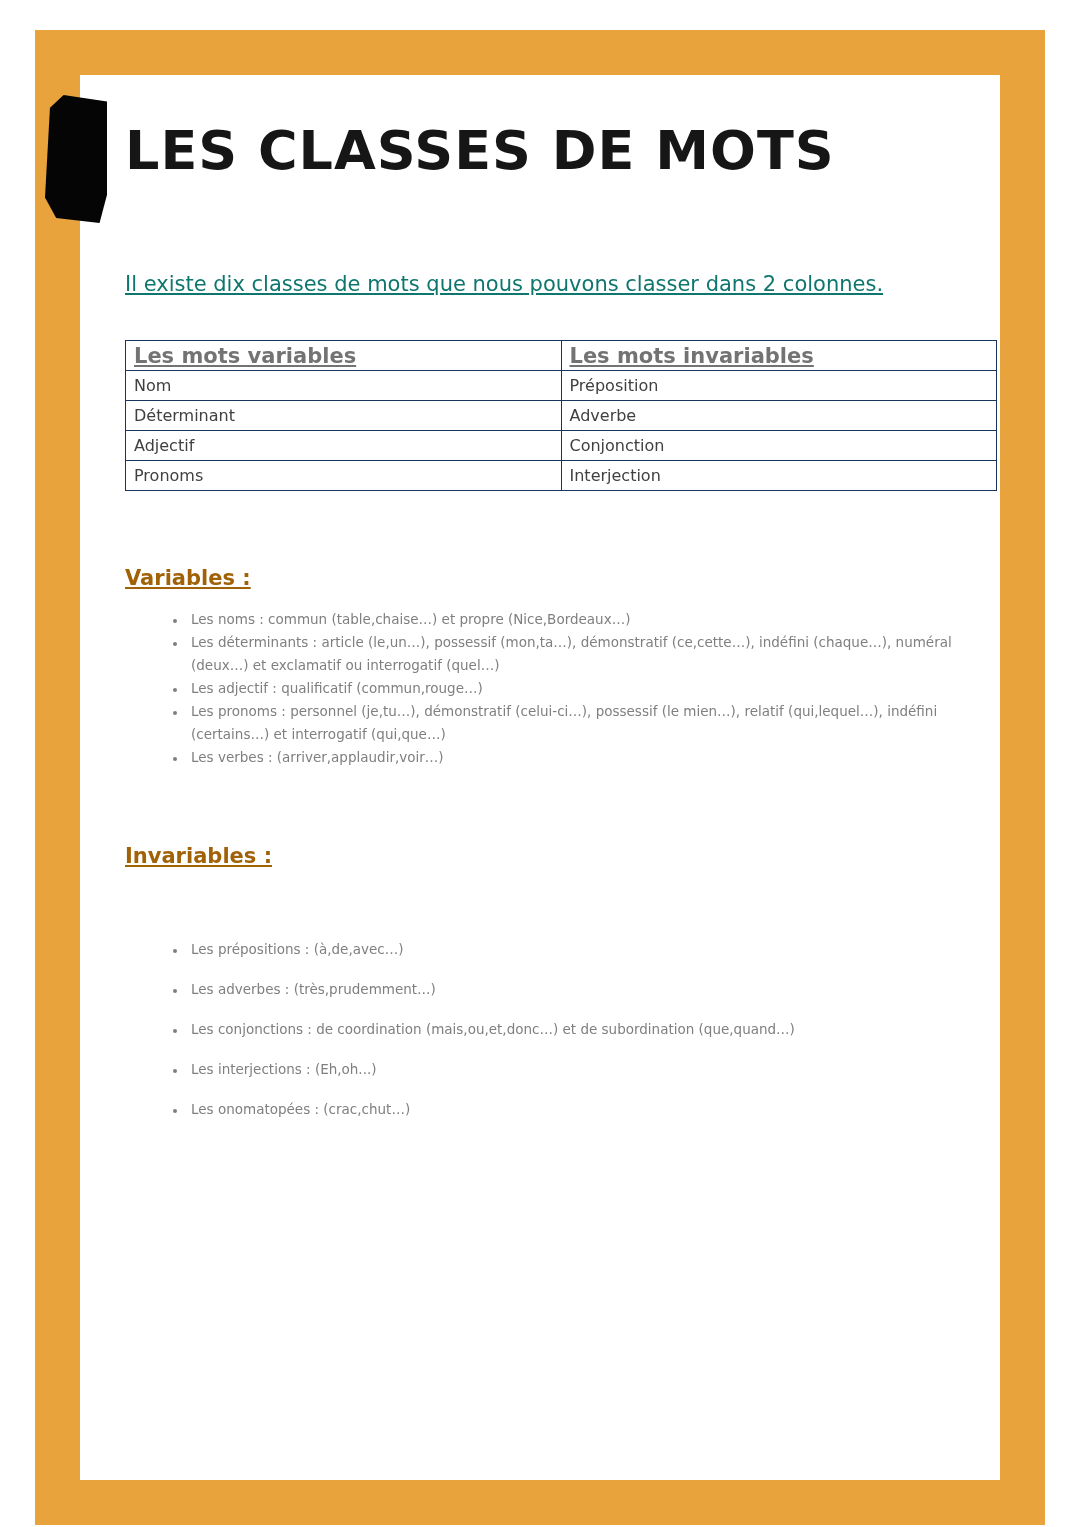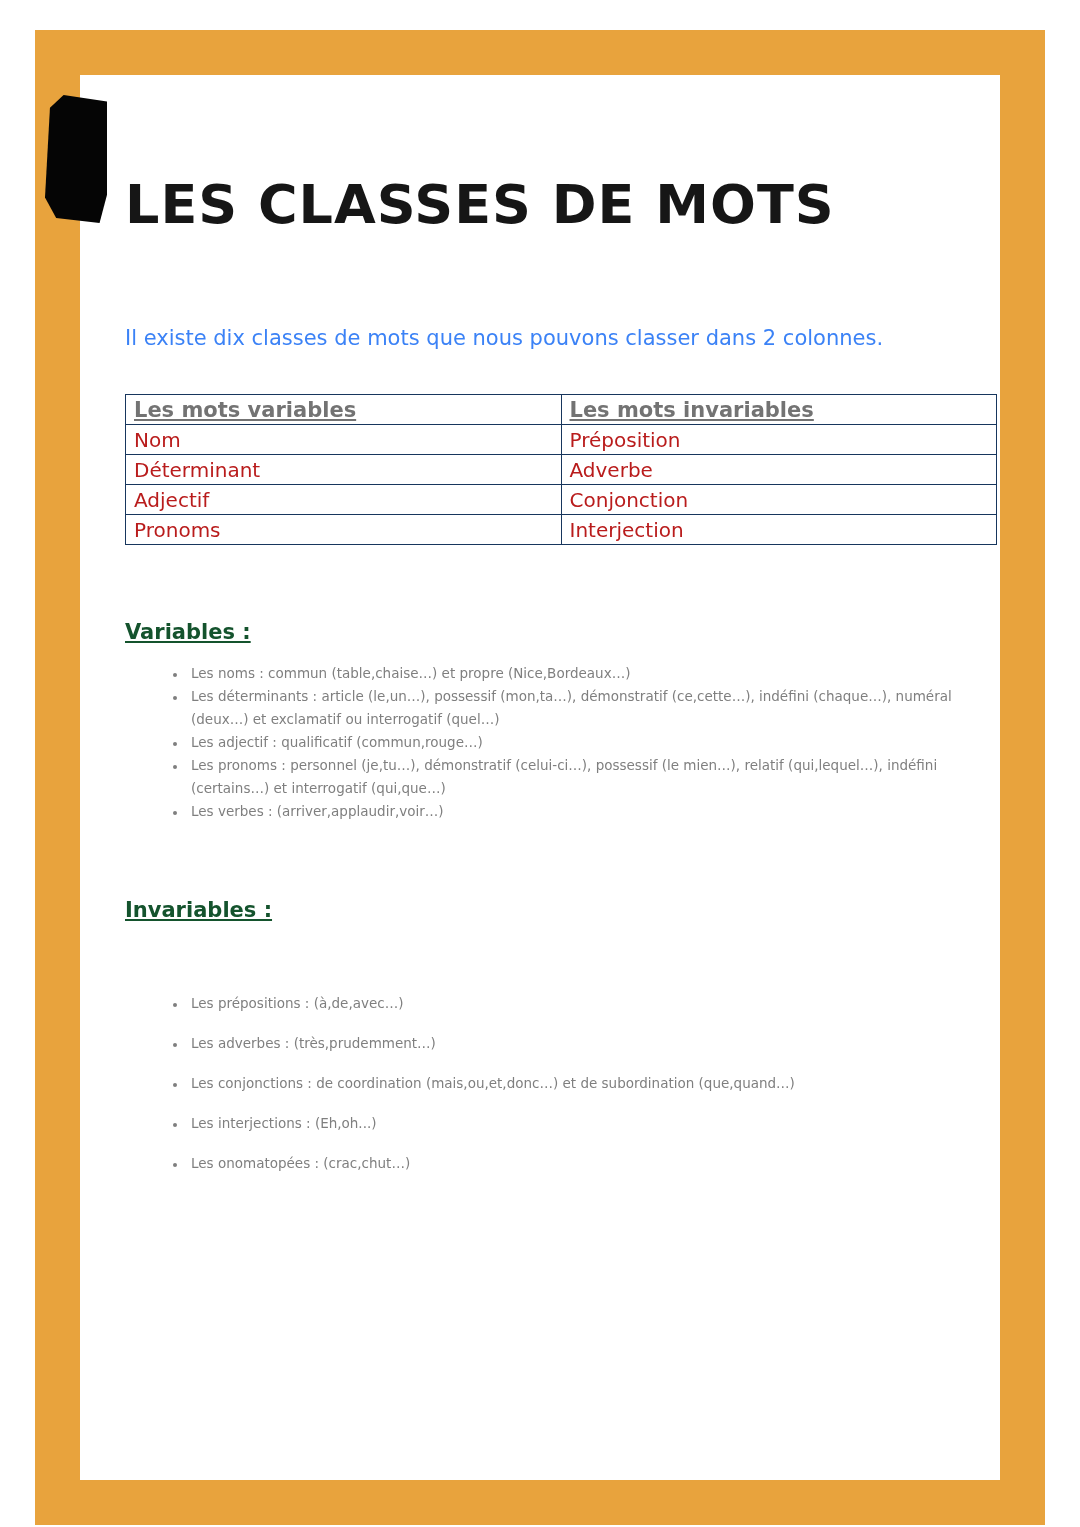--- a/index.html
+++ b/index.html
@@ -15,43 +15,43 @@
     left:35px;top:30px;
     width:1010px;height:1495px;
     box-sizing:border-box;
     border:45px solid #E8A33D;
     background:#ffffff;
   }
   .content{
     position:relative;
     box-sizing:border-box;
     width:100%;height:100%;
-    padding:70px 12px 0 45px;
-    margin-top:29px;
+    padding:45px 12px 0 45px;
   }
   .black-shape{
     position:absolute;
     left:45px;top:95px;
     width:62px;height:128px;
     background:#050505;
     clip-path:polygon(30% 0%,100% 5%,100% 78%,88% 100%,18% 96%,0% 80%,8% 10%);
     z-index:5;
   }
   h1.title{
     margin:0;
     font-size:54px;
     line-height:1.15;
     font-weight:800;
     letter-spacing:1px;
     color:#161616;
   }
   p.intro{
     margin:90px 0 0 0;
     font-size:21px;
-    color:#3b82f6;
+    color:#0f766e;
+    text-decoration:underline;
   }
   table.word-classes{
     margin-top:44px;
     width:872px;
     border-collapse:collapse;
     table-layout:fixed;
   }
   table.word-classes th, table.word-classes td{
     border:1px solid #17365D;
     text-align:left;
@@ -59,28 +59,28 @@
     height:25px;
     vertical-align:middle;
   }
   table.word-classes th{
     font-size:21px;
     font-weight:bold;
     color:#737373;
     text-decoration:underline;
   }
   table.word-classes td{
-    font-size:20px;
-    color:#b91c1c;
+    font-size:16px;
+    color:#404040;
   }
   h2.section{
     margin:75px 0 0 0;
     font-size:21px;
     font-weight:bold;
-    color:#14532d;
+    color:#a16207;
     text-decoration:underline;
   }
   ul.bullets{
     margin:18px 0 0 0;
     padding:0 0 0 62px;
     list-style:disc;
     color:#7F7F7F;
     font-size:13.5px;
     line-height:23px;
     max-width:810px;

